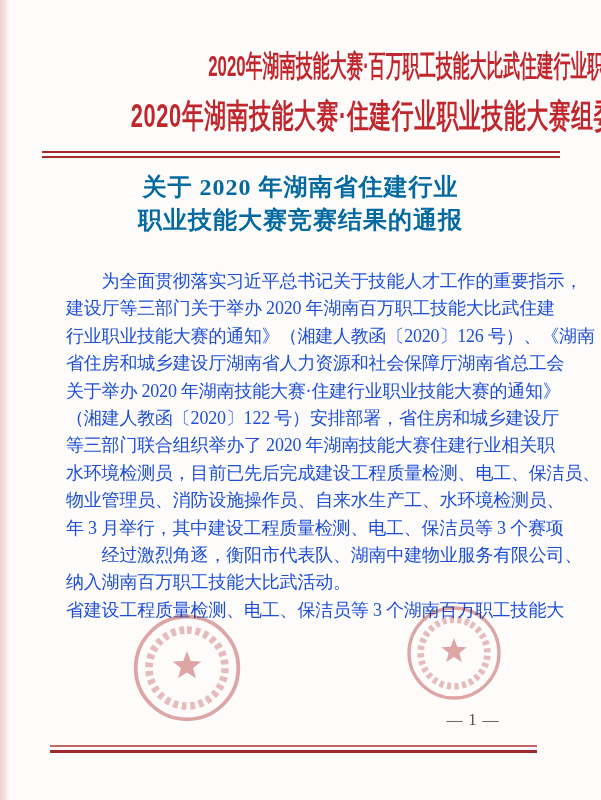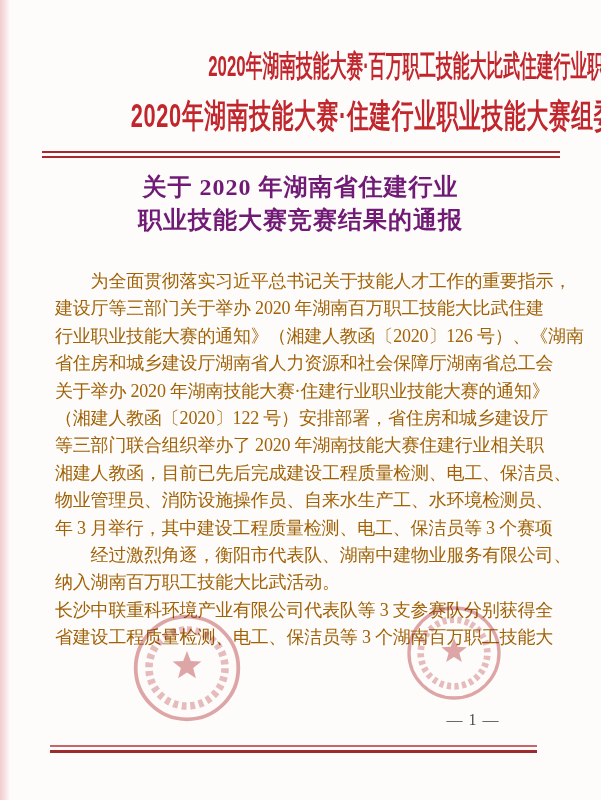--- a/index.html
+++ b/index.html
@@ -19,22 +19,22 @@
   .masthead .inner{display:inline-block;transform-origin:50% 50%;font-family:"Liberation Sans",sans-serif;font-weight:bold;}
   .mast1{top:50px;}
   .mast1 .inner{font-size:30px;line-height:32px;transform:scaleX(0.56);letter-spacing:0px;}
   .mast2{top:98px;}
   .mast2 .inner{font-size:33px;line-height:36px;transform:scaleX(0.66);letter-spacing:1px;}
   .rule-top{
     position:absolute;left:42px;top:151px;width:518px;height:3px;
     border-top:2px solid #a9282e;border-bottom:2px solid #a9282e;
   }
   .doc-title{position:absolute;top:171px;left:0;width:100%;text-align:center;
-    font-weight:bold;font-size:24px;line-height:33px;color:#701a75;letter-spacing:1px;}
-  .body-block{position:absolute;left:55px;top:268px;width:500px;color:#a16207;}
+    font-weight:bold;font-size:24px;line-height:33px;color:#0369a1;letter-spacing:1px;}
+  .body-block{position:absolute;left:66px;top:268px;width:500px;color:#1d4ed8;}
   .body-line{font-size:18px;line-height:27.4px;height:27.4px;white-space:nowrap;letter-spacing:-0.2px;}
   .page-num{position:absolute;left:430px;top:711px;width:86px;text-align:center;
     font-size:16px;color:#4f4f51;letter-spacing:1px;}
   .rule-bottom{
     position:absolute;left:50px;top:745px;width:487px;height:3px;
     border-top:2px solid #c4666a;border-bottom:3px solid #9e2a2e;
   }
   .seal{position:absolute;mix-blend-mode:multiply;opacity:0.55;}
   .seal-left{left:130px;top:611px;width:114px;height:114px;}
   .seal-right{left:404px;top:603px;width:100px;height:100px;}
@@ -61,26 +61,25 @@
   </div>
 
   <div class="body-block">
       <div class="body-line">　　为全面贯彻落实习近平总书记关于技能人才工作的重要指示，</div>
       <div class="body-line">建设厅等三部门关于举办 2020 年湖南百万职工技能大比武住建</div>
       <div class="body-line">行业职业技能大赛的通知》（湘建人教函〔2020〕126 号）、《湖南</div>
       <div class="body-line">省住房和城乡建设厅湖南省人力资源和社会保障厅湖南省总工会</div>
       <div class="body-line">关于举办 2020 年湖南技能大赛·住建行业职业技能大赛的通知》</div>
       <div class="body-line">（湘建人教函〔2020〕122 号）安排部署，省住房和城乡建设厅</div>
       <div class="body-line">等三部门联合组织举办了 2020 年湖南技能大赛住建行业相关职</div>
-      <div class="body-line">湘建人教函，目前已先后完成建设工程质量检测、电工、保洁员、</div>
+      <div class="body-line">水环境检测员，目前已先后完成建设工程质量检测、电工、保洁员、</div>
       <div class="body-line">物业管理员、消防设施操作员、自来水生产工、水环境检测员、</div>
       <div class="body-line">年 3 月举行，其中建设工程质量检测、电工、保洁员等 3 个赛项</div>
       <div class="body-line">　　经过激烈角逐，衡阳市代表队、湖南中建物业服务有限公司、</div>
       <div class="body-line">纳入湖南百万职工技能大比武活动。</div>
-      <div class="body-line">长沙中联重科环境产业有限公司代表队等 3 支参赛队分别获得全</div>
       <div class="body-line">省建设工程质量检测、电工、保洁员等 3 个湖南百万职工技能大</div>
     </div>
 
   <svg class="seal seal-left" viewBox="0 0 120 120" xmlns="http://www.w3.org/2000/svg" aria-hidden="true">
     <circle cx="60" cy="60" r="54" fill="none" stroke="#c75f63" stroke-width="4"></circle>
     <circle cx="60" cy="60" r="40" fill="none" stroke="#c75f63" stroke-width="8" stroke-dasharray="5 4" opacity="0.75" transform="rotate(-90 60 60)"></circle>
     <polygon fill="#c75f63" points="0,-16 4,-5.5 15.2,-4.9 6.5,2.1 9.4,12.9 0,6.8 -9.4,12.9 -6.5,2.1 -15.2,-4.9 -4,-5.5" transform="translate(60,58)"></polygon>
   </svg>
   <svg class="seal seal-right" viewBox="0 0 120 120" xmlns="http://www.w3.org/2000/svg" aria-hidden="true">
     <circle cx="60" cy="60" r="54" fill="none" stroke="#c75f63" stroke-width="4"></circle>

